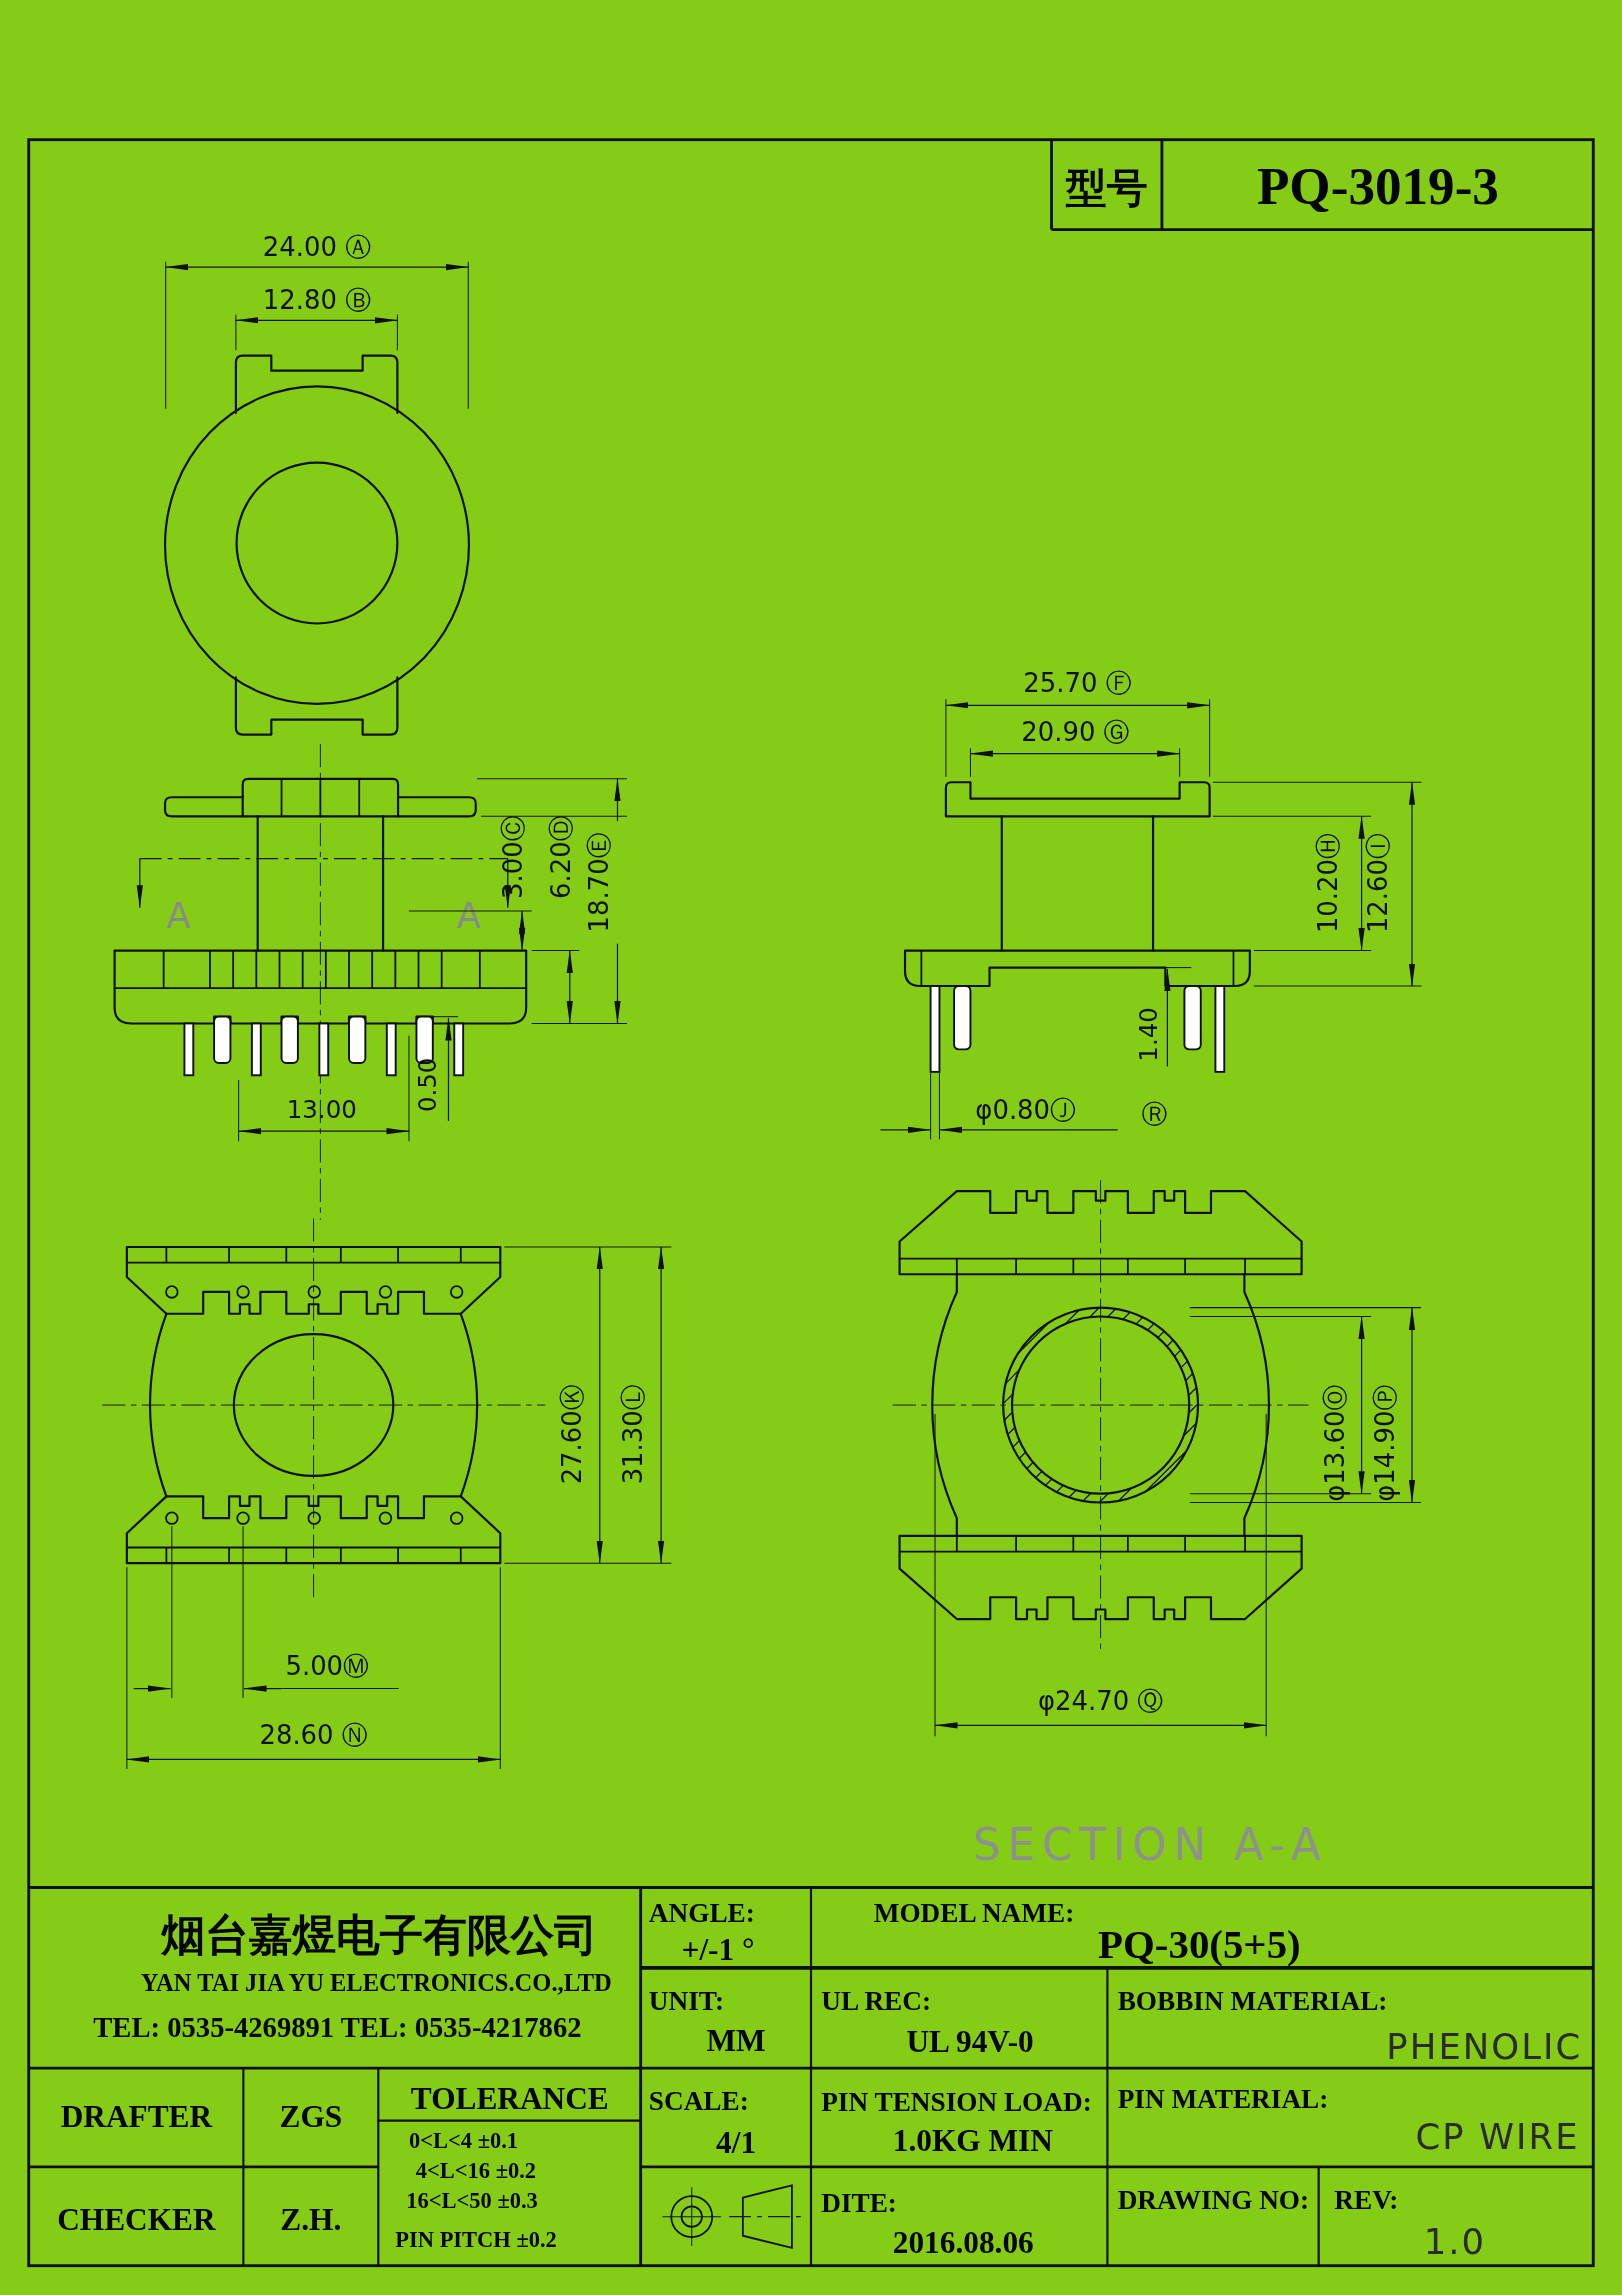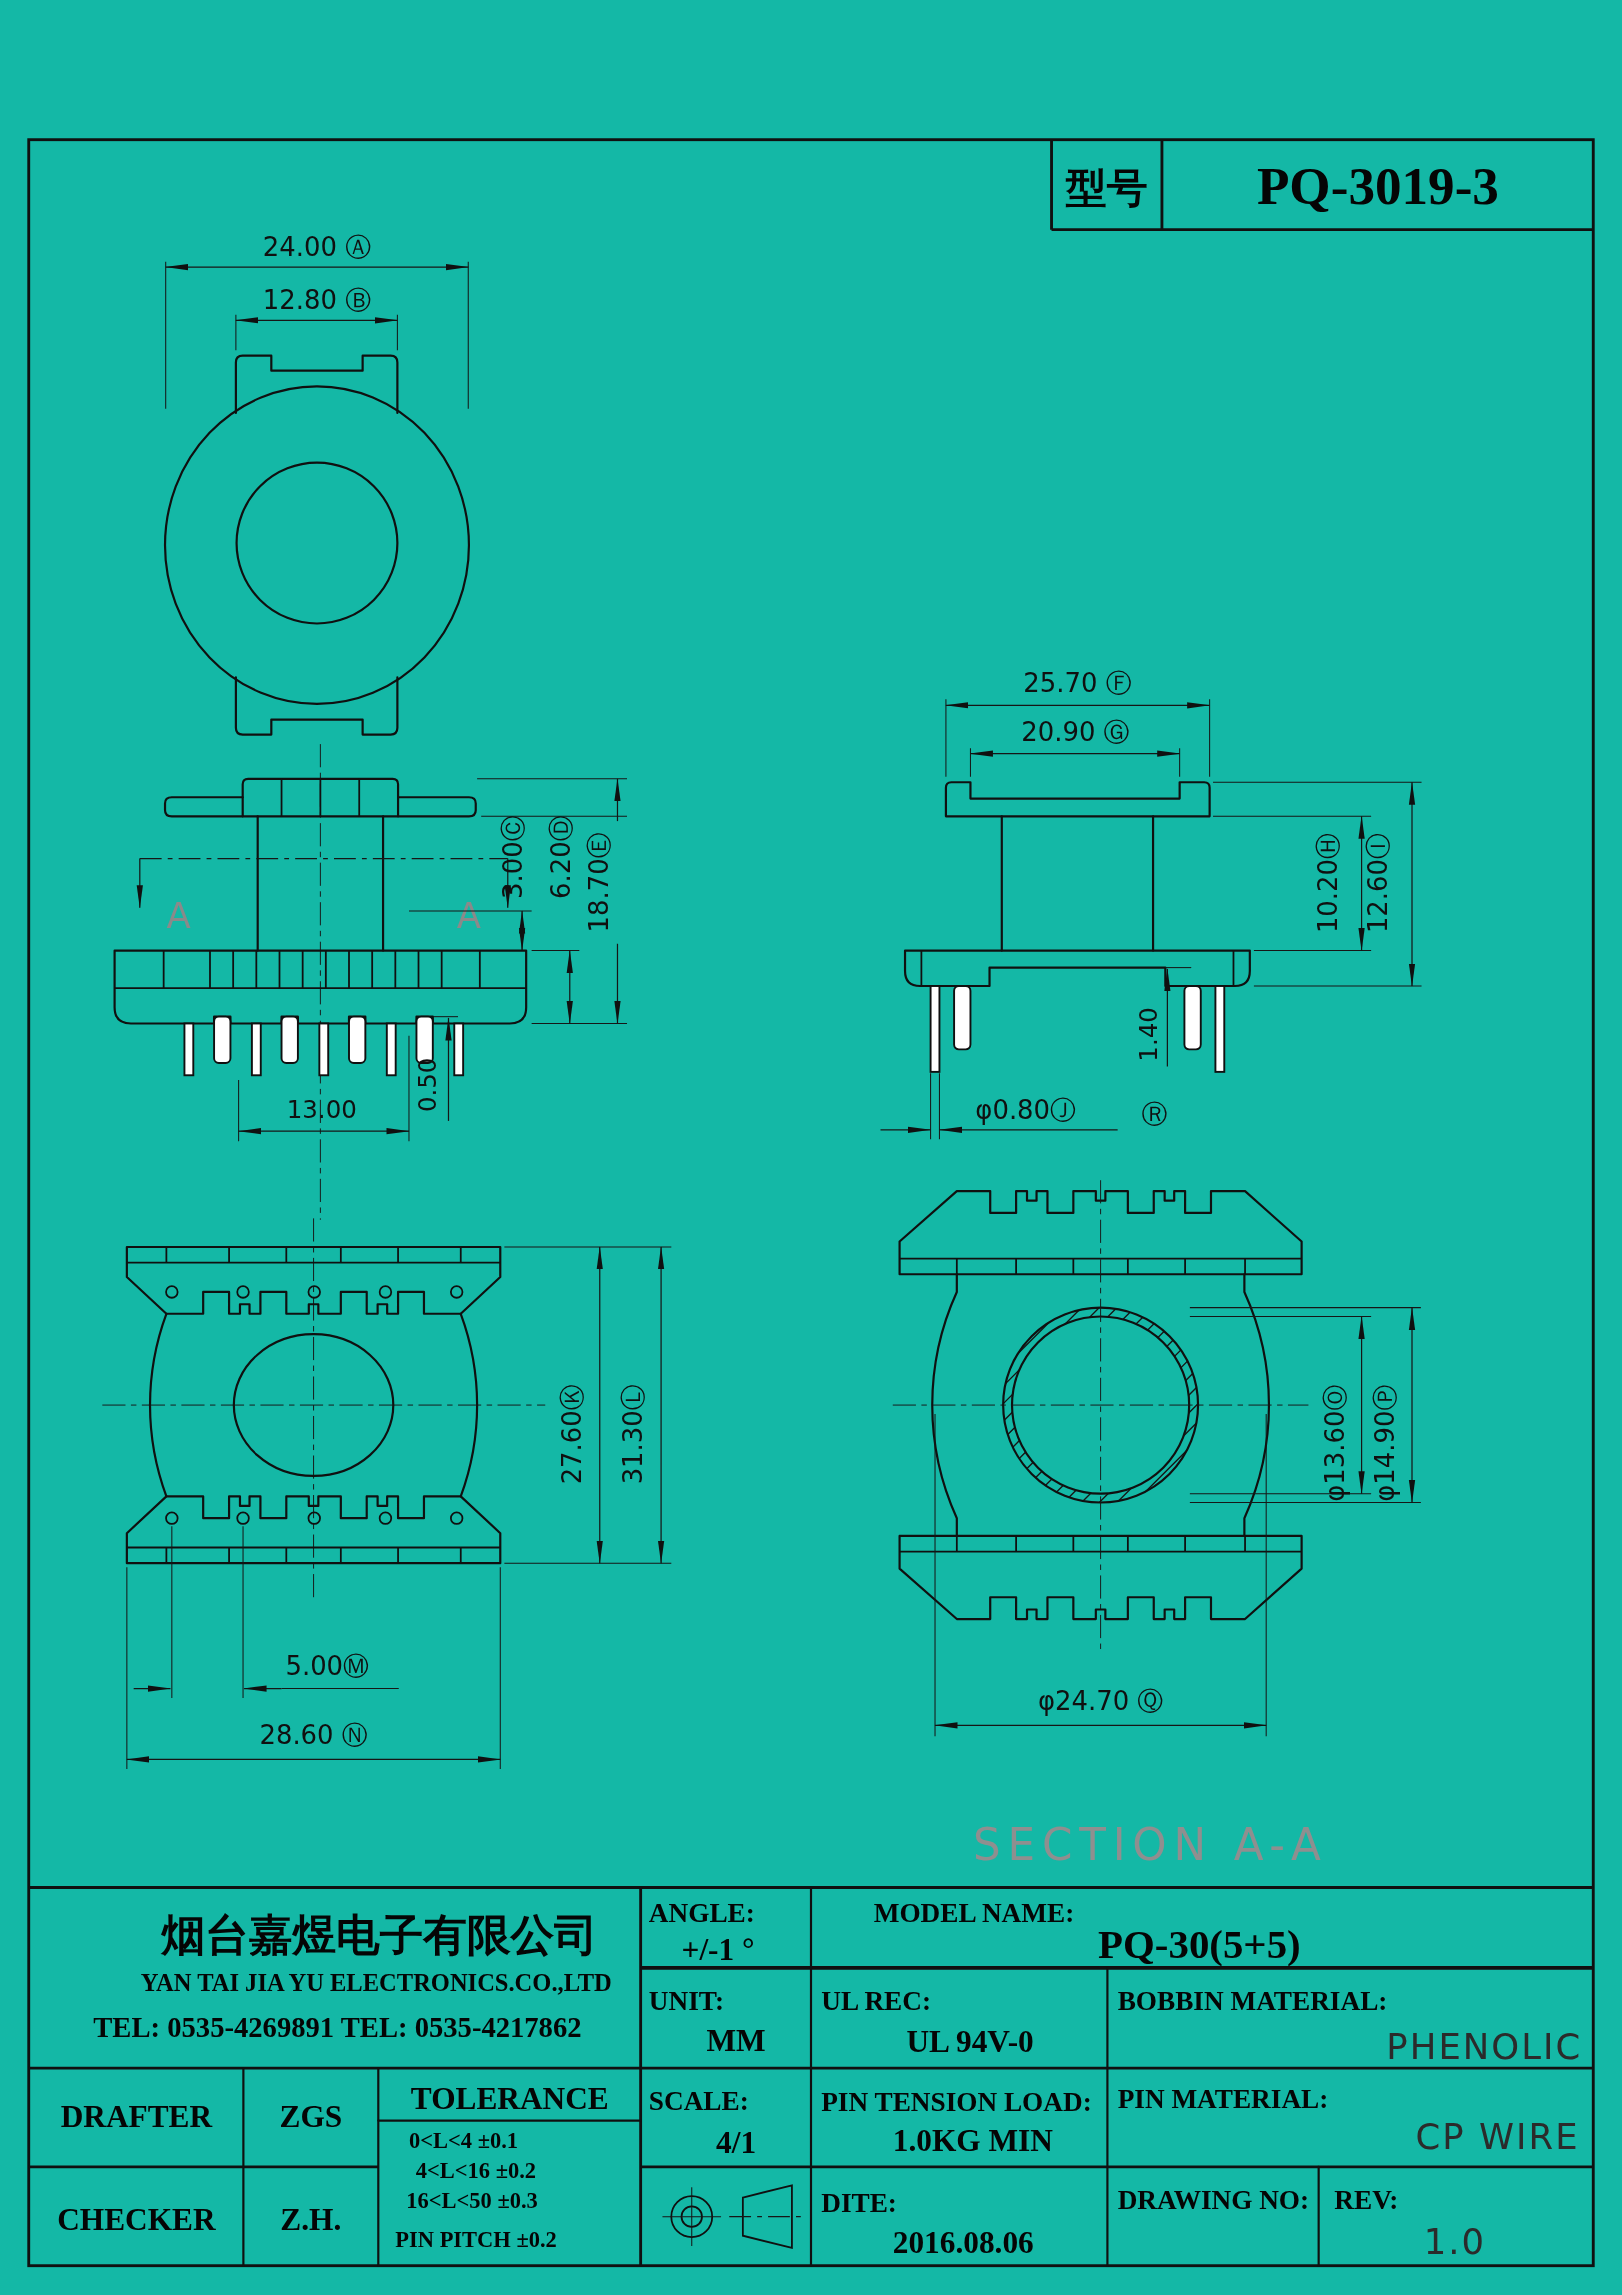--- a/index.html
+++ b/index.html
@@ -1,16 +1,16 @@
 <!DOCTYPE html>
 <html style="font-size:11px"><head>
 <meta charset="utf-8">
 <style>
   html,body{margin:0;padding:0;background:#ffffff;}
-  #sheet{position:relative;width:1622px;height:2295px;background:#14b8a6;font-family:"Liberation Serif",serif;}
+  #sheet{position:relative;width:1622px;height:2295px;background:#84cc16;font-family:"Liberation Serif",serif;}
   svg{position:absolute;left:0;top:0;}
   .ln{stroke:#101010;stroke-width:3.2;fill:none;stroke-linecap:round;stroke-linejoin:round;}
   .ln4{stroke:#101010;stroke-width:4.2;fill:none;}
   .ln5{stroke:#101010;stroke-width:5.5;fill:none;}
   .md{stroke:#101010;stroke-width:2.6;fill:none;}
   .thin{stroke:#161616;stroke-width:1.5;fill:none;}
   .dim{stroke:#161616;stroke-width:1.8;fill:none;}
   .cl{stroke:#161616;stroke-width:1.4;fill:none;stroke-dasharray:34 8 8 8;}
   .dd{stroke:#161616;stroke-width:1.7;fill:none;stroke-dasharray:32 9 7 9;}
   .hatch{stroke:#161616;stroke-width:2;fill:none;}

